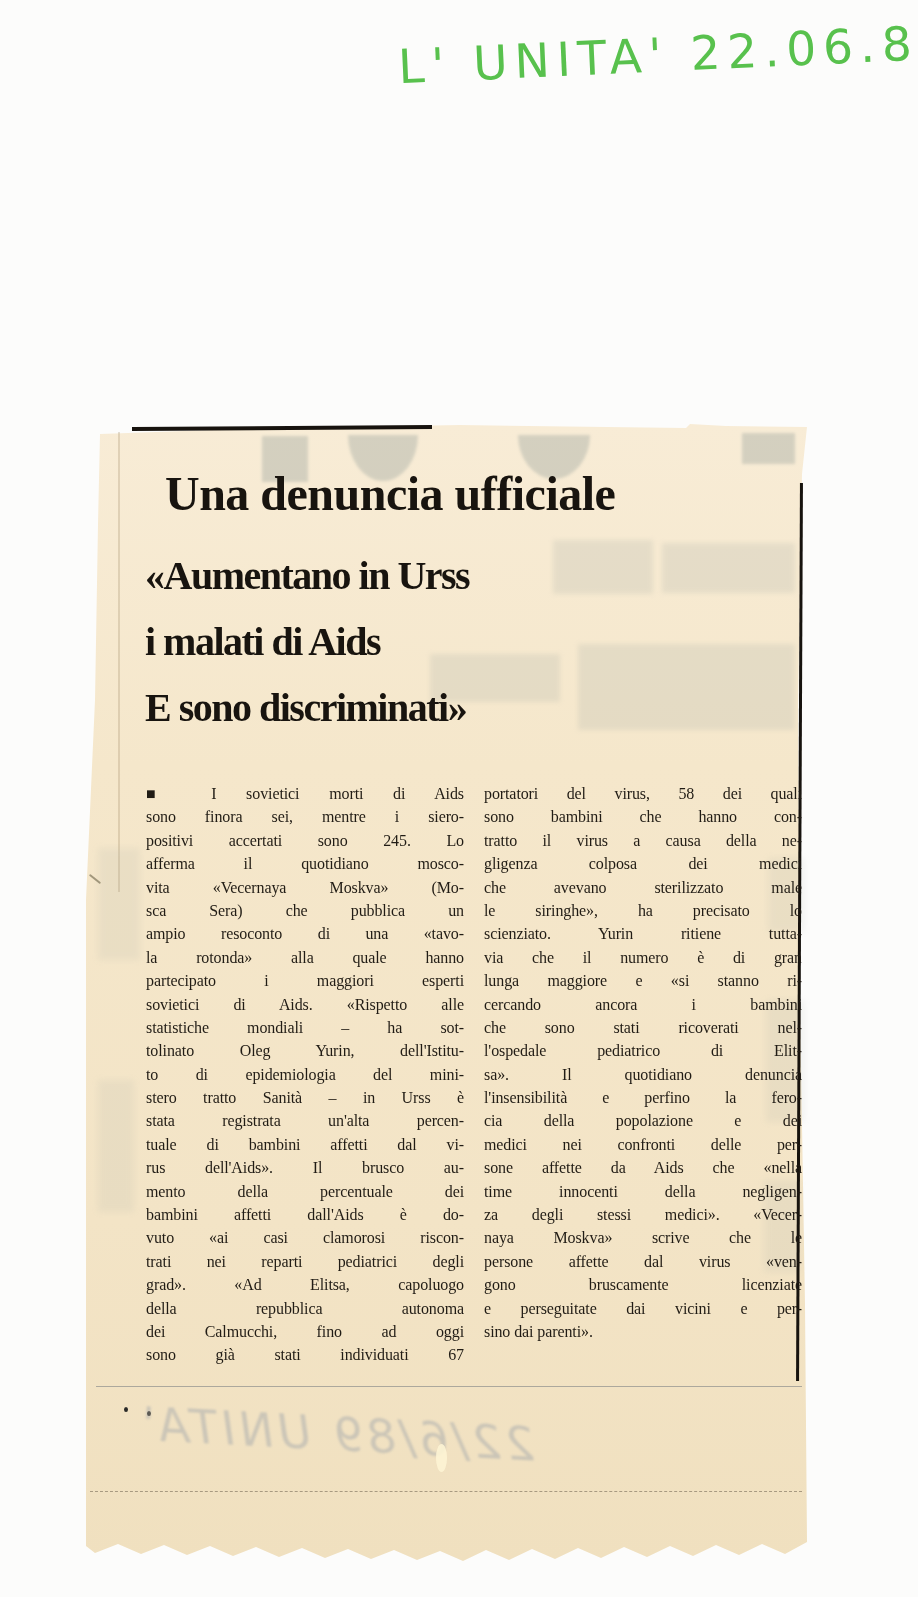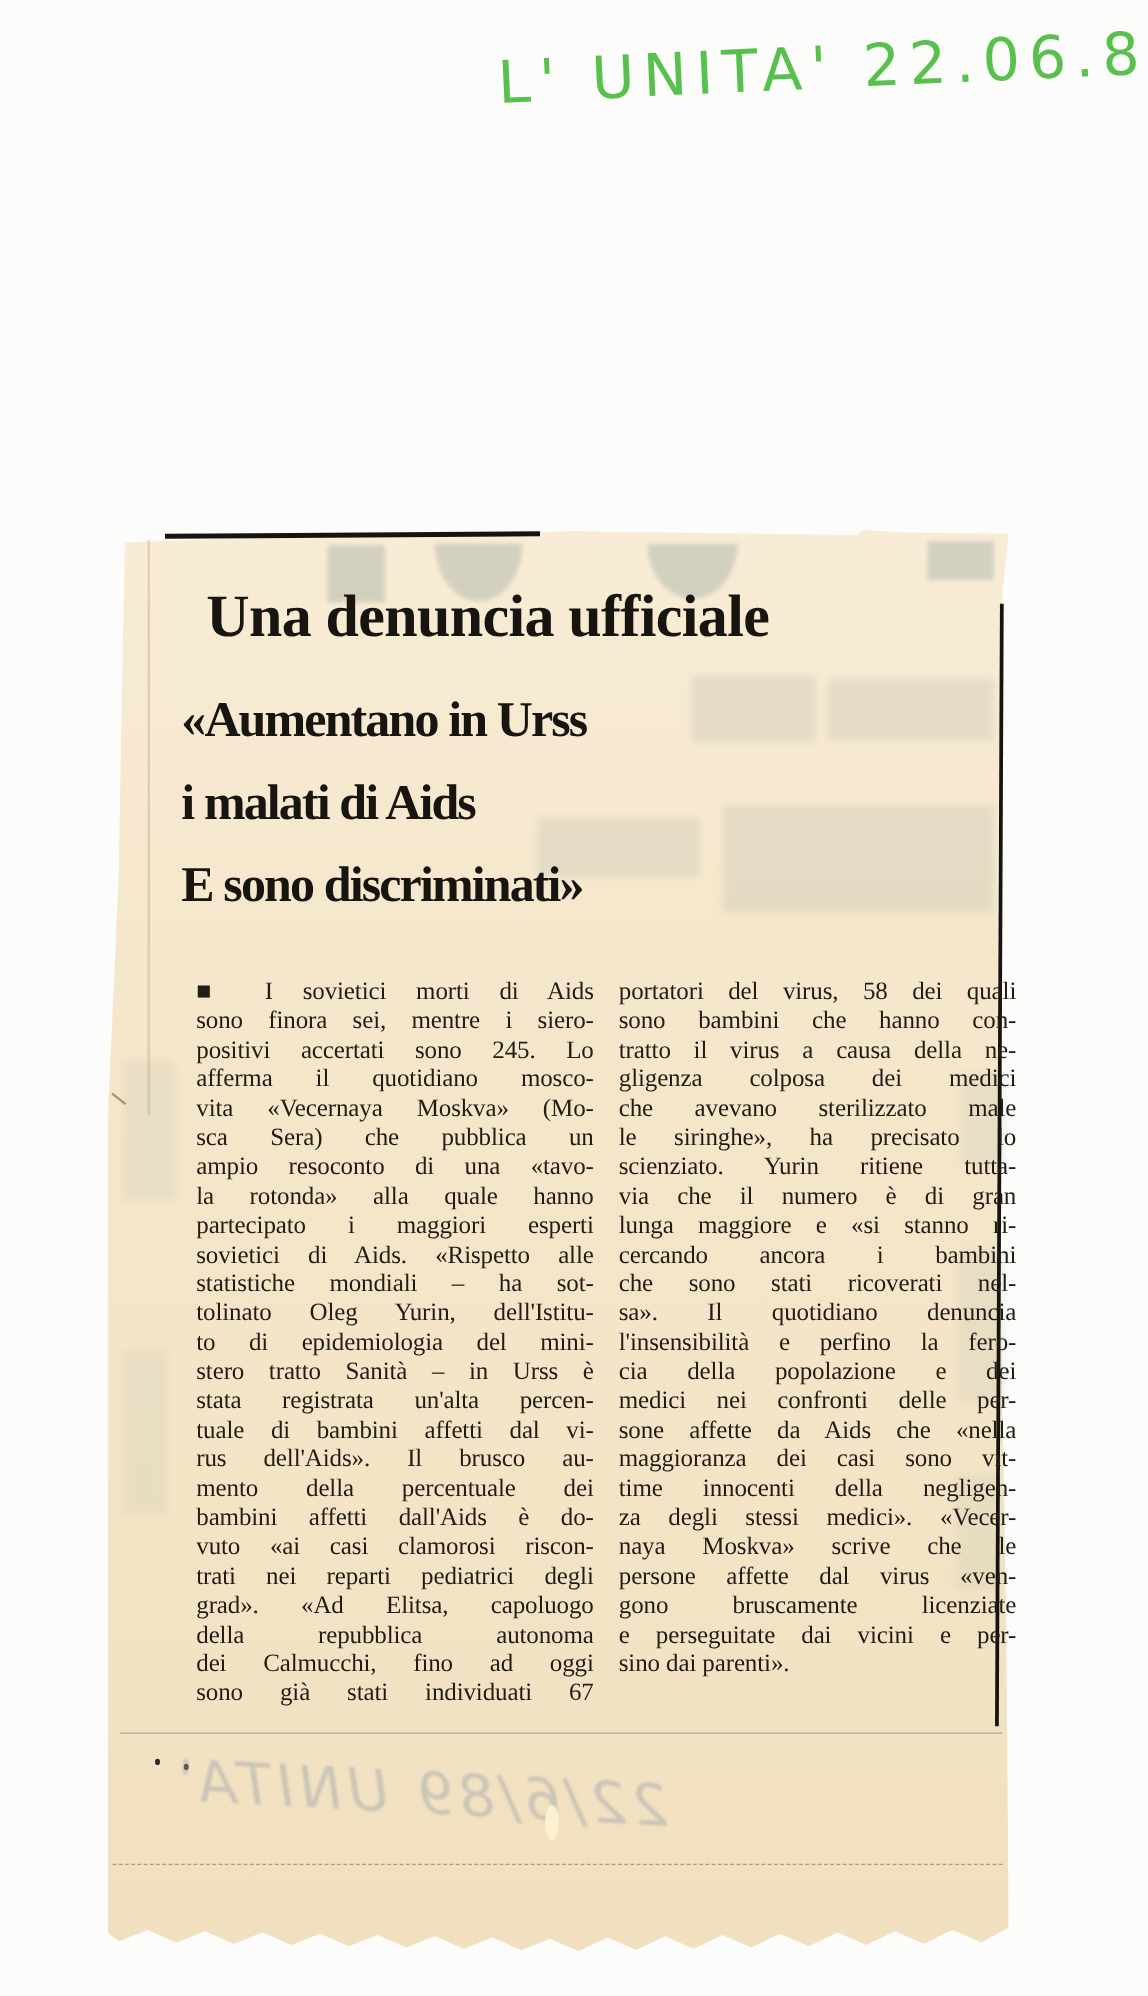--- a/index.html
+++ b/index.html
@@ -70,21 +70,21 @@
     font-weight:700;font-size:48px;line-height:48px;color:#18140f;
     letter-spacing:-.5px;white-space:nowrap;
   }
   .headline{left:145px;top:543px;width:560px;color:#18140f;}
   .headline .hline{
     font-weight:700;font-size:40px;line-height:66px;letter-spacing:-1.5px;
     white-space:nowrap;
   }
 
   
-  .col{color:#211c15;font-size:20px;margin-left:11px;}
+  .col{color:#211c15;font-size:16px;}
   .col1{left:146px;top:782px;width:318px;}
   .col2{left:484px;top:782px;width:318px;}
   .bline{
     height:23.4px;line-height:23.4px;overflow:hidden;
     text-align:justify;letter-spacing:-.1px;
   }
   .bline::after{content:"";display:inline-block;width:100%;}
   .col2 .bline:last-child::after{width:0;}
 
   
@@ -176,26 +176,26 @@
     <div class="bline">sono bambini che hanno con-</div>
     <div class="bline">tratto il virus a causa della ne-</div>
     <div class="bline">gligenza colposa dei medici</div>
     <div class="bline">che avevano sterilizzato male</div>
     <div class="bline">le siringhe», ha precisato lo</div>
     <div class="bline">scienziato. Yurin ritiene tutta-</div>
     <div class="bline">via che il numero è di gran</div>
     <div class="bline">lunga maggiore e «si stanno ri-</div>
     <div class="bline">cercando ancora i bambini</div>
     <div class="bline">che sono stati ricoverati nel-</div>
+    <div class="bline">l'ospedale pediatrico di Elit-</div>
     <div class="bline">sa». Il quotidiano denuncia</div>
     <div class="bline">l'insensibilità e perfino la fero-</div>
     <div class="bline">cia della popolazione e dei</div>
     <div class="bline">medici nei confronti delle per-</div>
     <div class="bline">sone affette da Aids che «nella</div>
-    <div class="bline">maggioranza dei casi sono vit-</div>
     <div class="bline">time innocenti della negligen-</div>
     <div class="bline">za degli stessi medici». «Vecer-</div>
     <div class="bline">naya Moskva» scrive che le</div>
     <div class="bline">persone affette dal virus «ven-</div>
     <div class="bline">gono bruscamente licenziate</div>
     <div class="bline">e perseguitate dai vicini e per-</div>
     <div class="bline">sino dai parenti».</div>
   </div>
 
 <div class="abs mirror-note">22/6/89 UNITA'</div>

